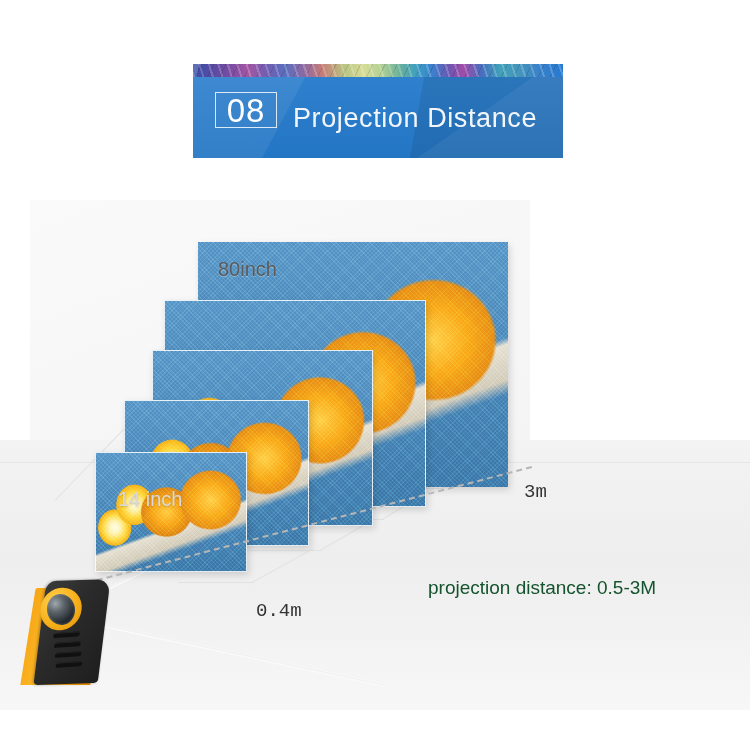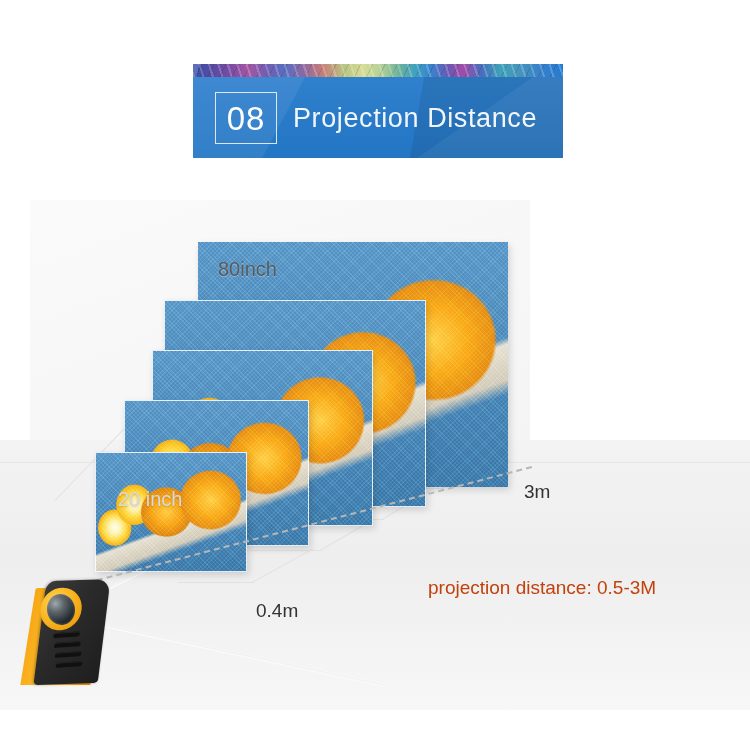--- a/index.html
+++ b/index.html
@@ -68,21 +68,21 @@
     position: absolute;
     right: 0; bottom: 0;
     width: 150px; height: 81px;
     background: linear-gradient(145deg, rgba(0,0,0,0) 45%, rgba(255,255,255,0.055) 45.3%);
   }
   #header-number-box {
     position: absolute;
     left: 22px;
     top: 15px;
     width: 62px;
-    height: 52px;
+    height: 36px;
     border: 1px solid rgba(255,255,255,0.82);
     box-sizing: border-box;
     display: flex;
     align-items: center;
     justify-content: center;
   }
   #header-number {
     color: #ffffff;
     font-size: 33px;
     font-weight: 300;
@@ -193,21 +193,21 @@
     border: 1px solid rgba(255,255,255,0.85);
     box-sizing: border-box;
     pointer-events: none;
   }
 
   
   .dim-label {
     position: absolute;
     color: #333333;
     font-size: 19px;
-    font-family: Liberation Sans, sans-serif;
+    font-family: Liberation Mono, monospace;
     white-space: nowrap;
   }
   #dashed-measure-line {
     position: absolute;
     left: 48px;
     top: 592px;
     width: 500px;
     height: 0;
     border-top: 2px dashed #b6b6b6;
     transform: rotate(-14.6deg);
@@ -216,21 +216,21 @@
   #spec-text {
     position: absolute;
     left: 428px;
     top: 572px;
     color: #6e6e6e;
     font-size: 19px;
     line-height: 32px;
     font-family: "Liberation Sans", sans-serif;
     white-space: nowrap;
   }
-  #spec-text div { color: #c2410c; }
+  #spec-text div { color: #14532d; }
 
   
   #projector {
     position: absolute;
     left: 28px;
     top: 580px;
     width: 106px;
     height: 105px;
   }
   #projector-body {
@@ -328,21 +328,21 @@
 
   <div class="screen" style="left:124px; top:200px; width:185px; height:146px;">
     <div class="screen-img"></div>
   </div>
   <div class="screen-outline" style="left:124px; top:200px; width:185px; height:146px;"></div>
 
   <div class="screen" style="left:95px; top:252px; width:152px; height:120px;">
     <div class="screen-img"></div>
   </div>
   <div class="screen-outline" style="left:95px; top:252px; width:152px; height:120px;"></div>
-  <div class="screen-label" style="left:118px; top:288px; font-size:20px; color:#d9d9d9; text-shadow:0 1px 2px rgba(120,90,20,0.35);">20 inch</div>
+  <div class="screen-label" style="left:118px; top:288px; font-size:20px; color:#d9d9d9; text-shadow:0 1px 2px rgba(120,90,20,0.35);">14 inch</div>
 
 </div>
 
 <div class="dim-label" style="left:256px; top:600px;">0.4m</div>
 
 <div class="dim-label" style="left:524px; top:481px;">3m</div>
 
 <div id="dashed-measure-line"></div>
 
 <div id="spec-text">

